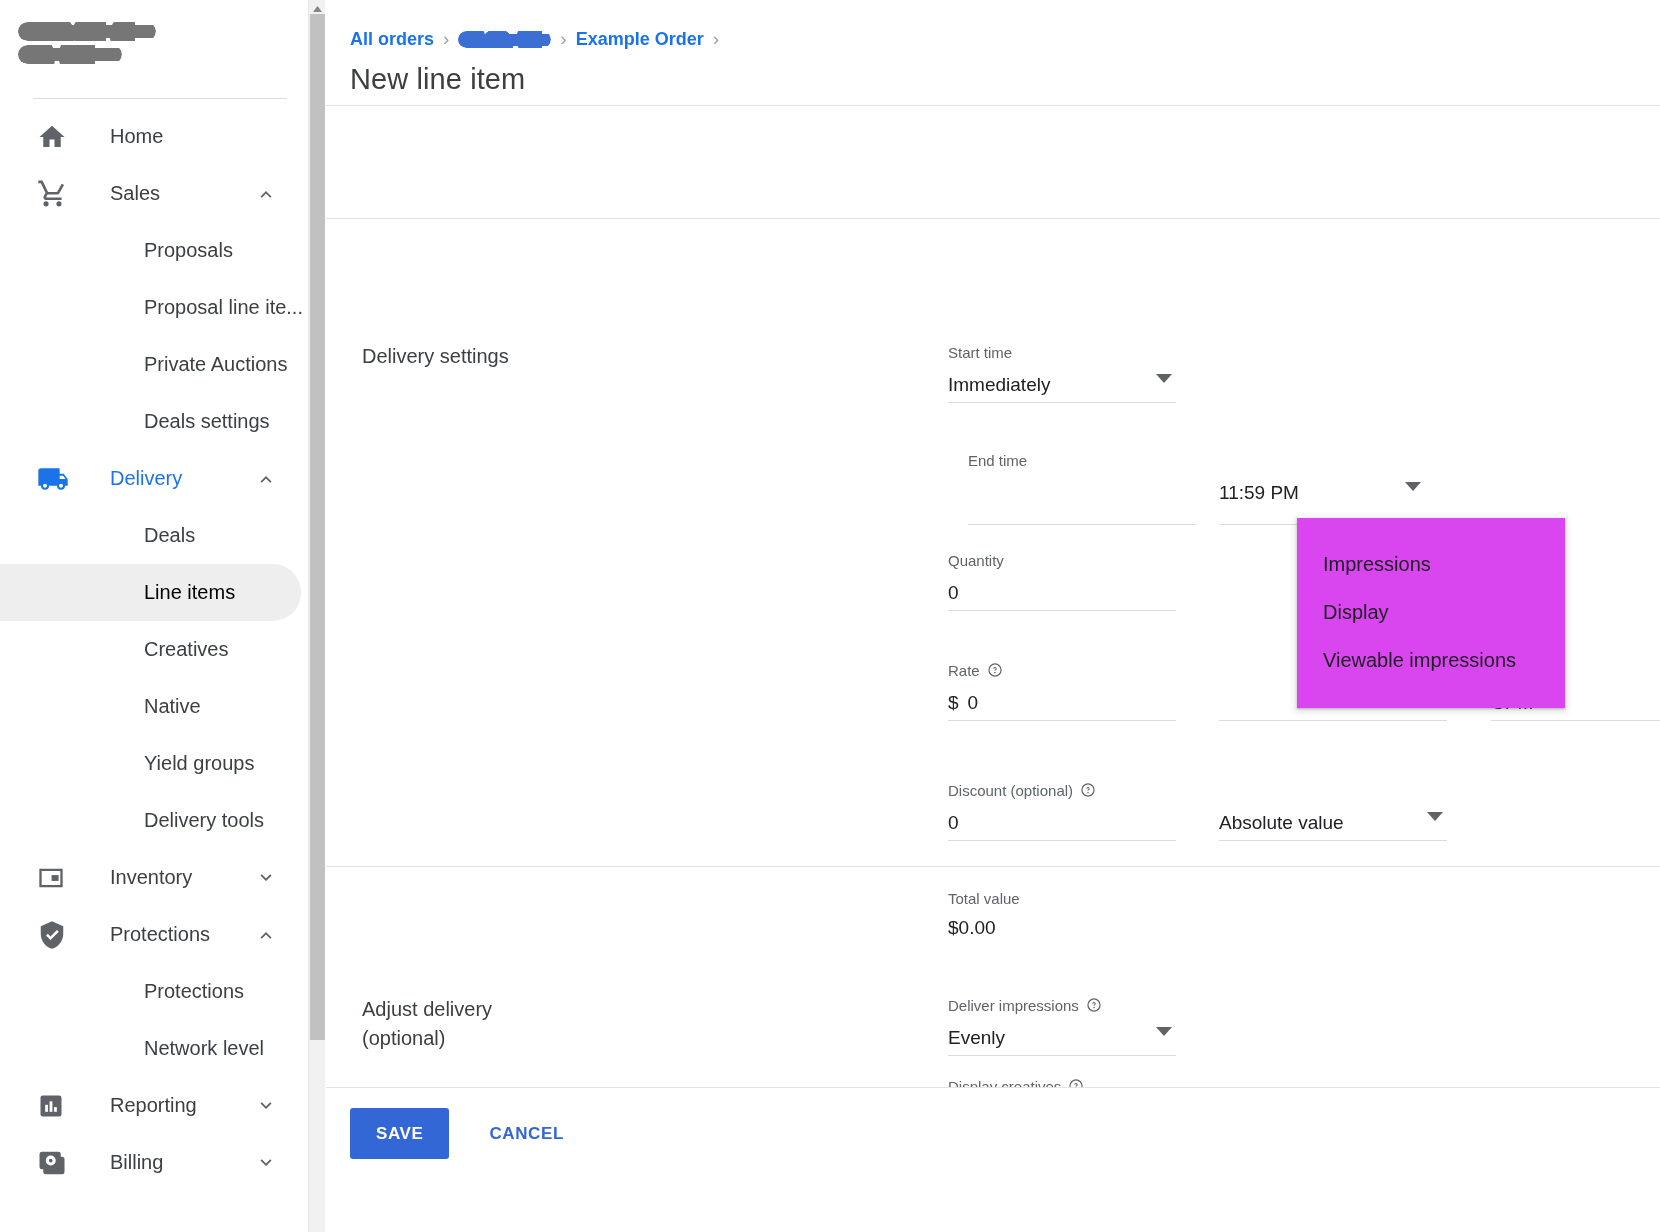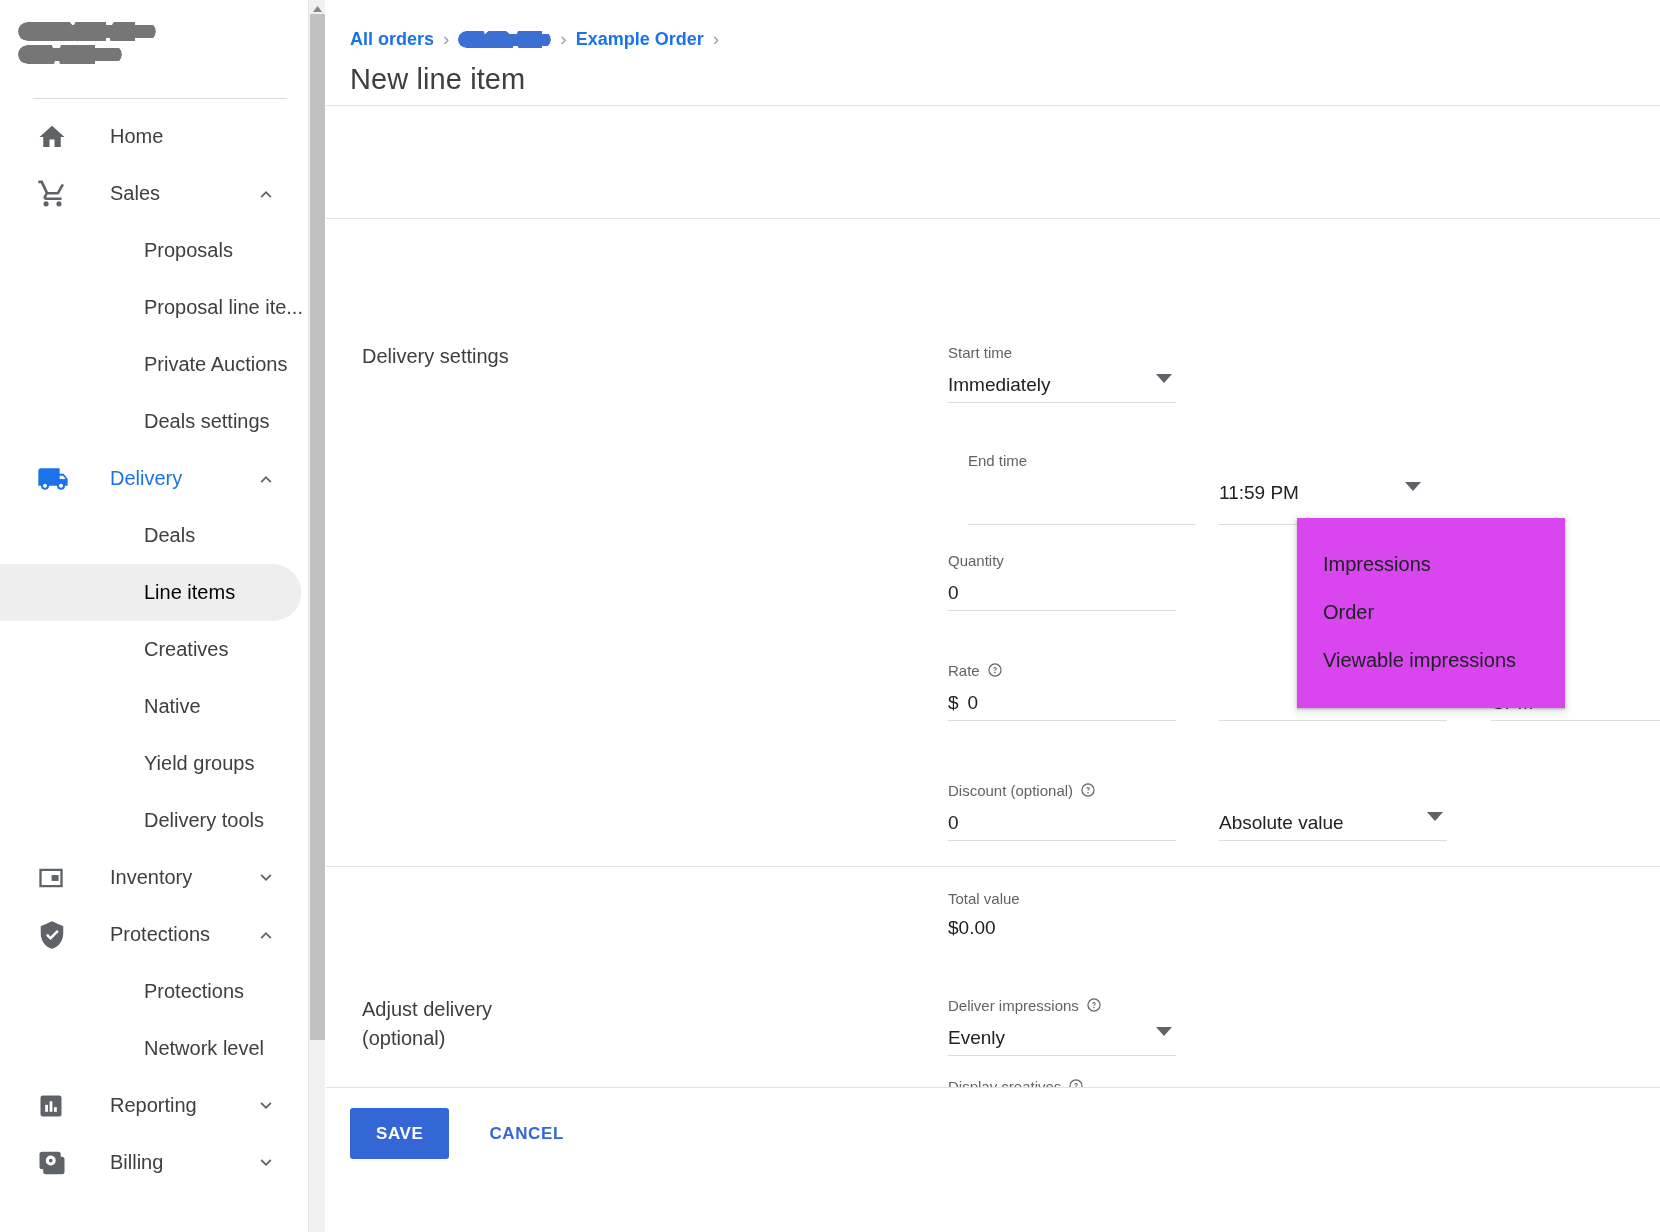--- a/index.html
+++ b/index.html
@@ -521,21 +521,21 @@
             <svg width="16" height="16" viewBox="0 0 24 24">
                 <path fill="currentColor" d="M12 2a10 10 0 100 20 10 10 0 000-20zm0 18.2A8.2 8.2 0 1120.2 12 8.2 8.2 0 0112 20.2zm1-3.2h-2v-2h2zm1.6-6.1c-.4.6-1 .9-1.4 1.2-.3.2-.5.5-.5 1.1h-1.5c0-.9.3-1.5.9-1.9.5-.4 1-.7 1-1.3a1.1 1.1 0 00-2.2 0H9.4a2.6 2.6 0 015.2 0 1.9 1.9 0 01-.4 1z"></path>
               </svg>
           </span>
         </div>
       </div>
     </div>
 
     <div id="menu-popup">
         <div class="menu-item">Impressions</div>
-        <div class="menu-item">Order</div>
+        <div class="menu-item">Display</div>
         <div class="menu-item">Viewable impressions</div>
       </div>
 
     <div class="hr" id="hr-footer"></div>
 
     <div id="footer">
       <button class="btn-save">SAVE</button>
       <button class="btn-cancel">CANCEL</button>
     </div>
 

